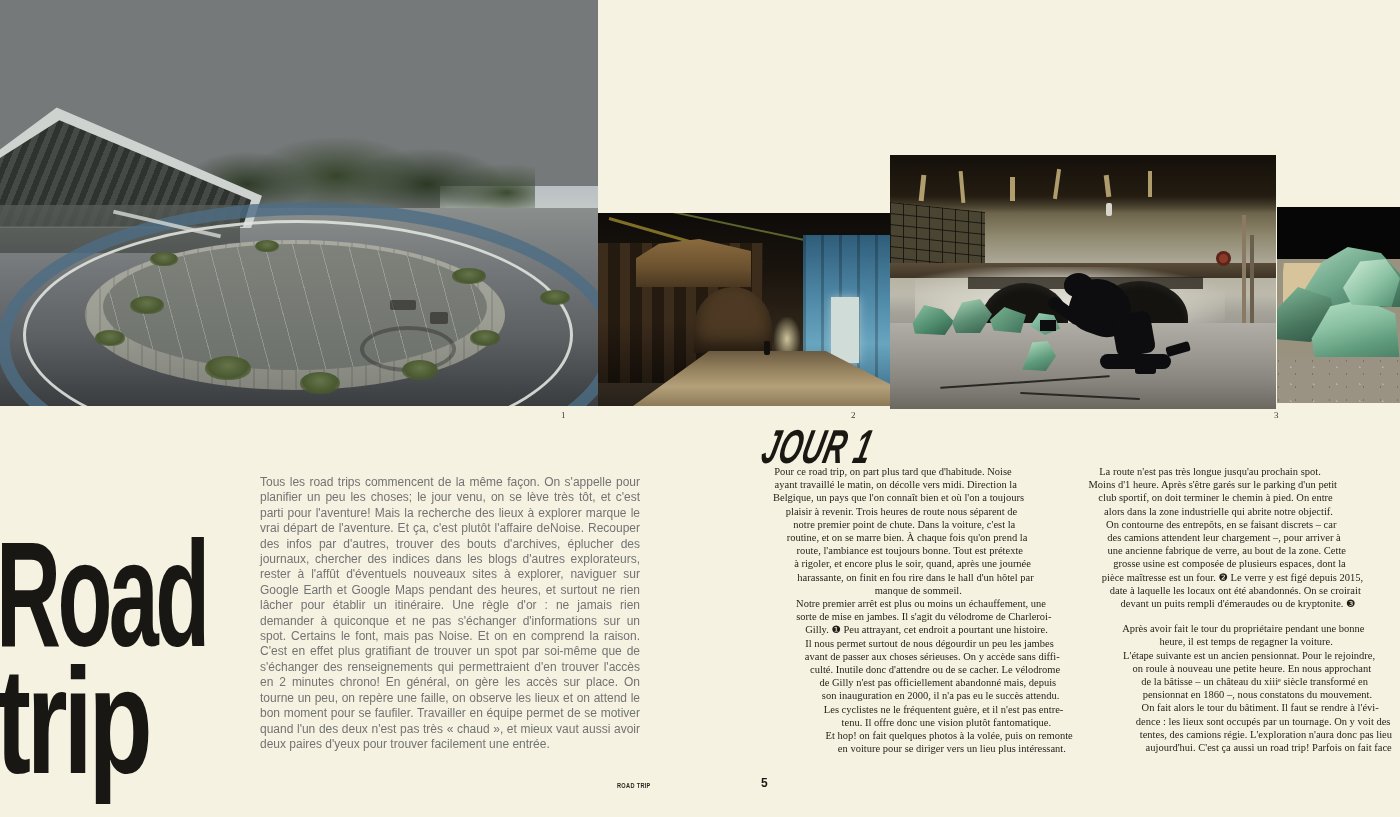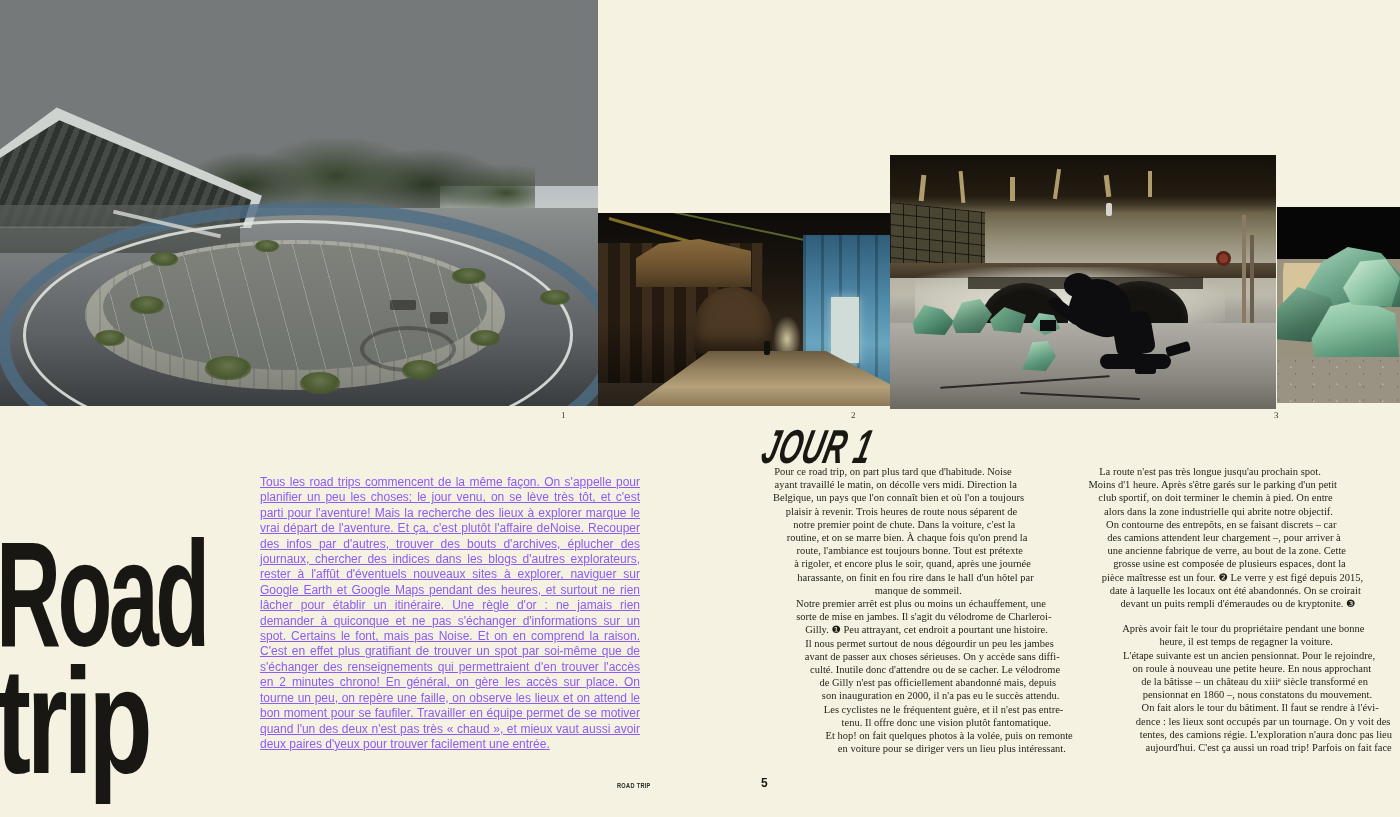--- a/index.html
+++ b/index.html
@@ -138,21 +138,21 @@
     letter-spacing:.4px;transform:scaleX(.8);transform-origin:0 0;color:#26251f;}
   .folio-num{position:absolute;left:761px;top:776px;font-size:12px;font-weight:bold;color:#1b1914;}
 
   
   .big-title{position:absolute;left:-4px;top:430px;font-weight:bold;font-size:150px;
     line-height:127px;color:#181714;}
   .big-title span{display:block;letter-spacing:-6px;transform-origin:0 0;white-space:nowrap;}
   .bt1{transform:scaleX(.60);}
   .bt2{transform:scaleX(.70);}
   .intro{position:absolute;left:260px;top:463px;width:380px;font-size:12px;line-height:15.4px;
-    text-align:justify;color:#8b5cf6;text-decoration:underline;}
+    text-align:justify;color:#737373;}
 
   
   .day-title{position:absolute;left:770px;top:420px;font-size:44px;font-weight:bold;font-style:italic;
     letter-spacing:1px;color:#191813;transform:skewX(-14deg) scale(.66,1.08);transform-origin:0 0;white-space:nowrap;}
   .diag{position:absolute;transform:skewX(12deg);transform-origin:0 0;}
   .diag .line{transform:skewX(-12deg);transform-origin:0 0;text-align:center;
     font-family:"Liberation Serif","DejaVu Sans",serif;font-size:10.5px;line-height:13.2px;color:#211e17;}
   .col1{left:738px;top:465px;width:310px;}
   .col2{left:1045px;top:465px;width:330px;}
   .col-gap{height:12px;}

